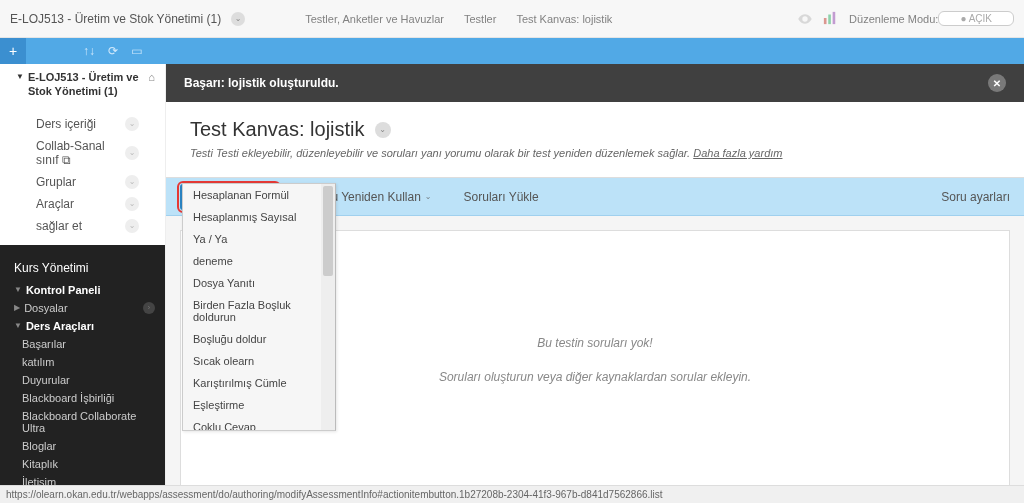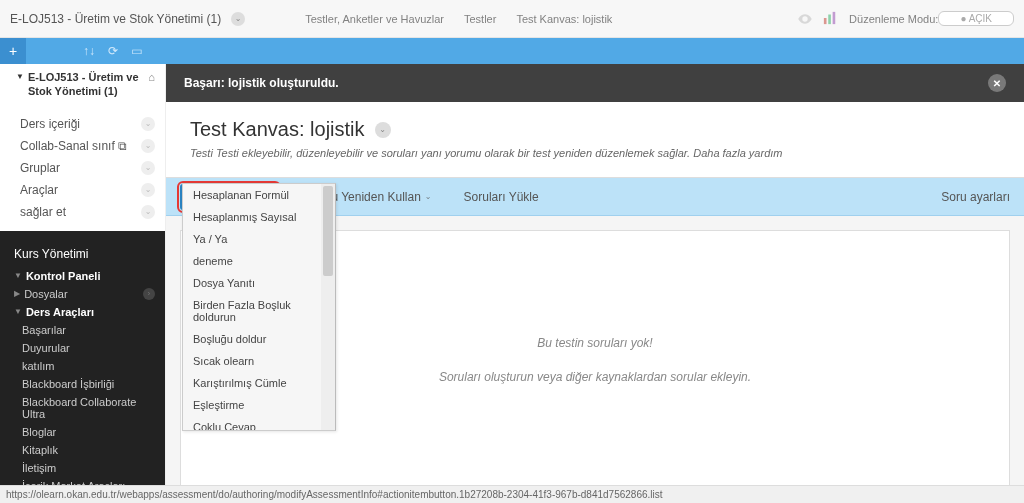--- a/index.html
+++ b/index.html
@@ -22,21 +22,21 @@
 .blue-bar .plus-btn { width: 26px; height: 26px; background: #3b8fd0; color: #fff; display: flex; align-items: center; justify-content: center; font-size: 14px; }
 .blue-bar .spacer { flex: 1; }
 .blue-bar .right-icons { display: flex; gap: 0; }
 .blue-bar .right-icons span { width: 24px; height: 26px; display: flex; align-items: center; justify-content: center; color: #cfe8fb; font-size: 12px; }
 
 
 .layout { display: flex; height: calc(100% - 64px); }
 
 
 .sidebar { width: 166px; background: #fff; border-right: 1px solid #eee; overflow-y: auto; font-size: 12px; }
-.sidebar-section { padding: 8px 0; }
+.sidebar-section { padding: 8px 16px; }
 .sb-item { display: flex; align-items: center; padding: 4px 10px 4px 20px; color: #555; cursor: pointer; }
 .sb-item .label { flex: 1; }
 .sb-item .arrow { width: 14px; height: 14px; border-radius: 50%; background: #eee; color: #bbb; font-size: 8px; display: flex; align-items: center; justify-content: center; }
 .sb-title { display: flex; align-items: flex-start; padding: 6px 10px 6px 16px; color: #333; font-weight: bold; font-size: 11px; line-height: 1.3; }
 .sb-title .tri { font-size: 8px; margin-right: 4px; margin-top: 2px; }
 .sb-title .home { margin-left: auto; color: #888; font-size: 11px; }
 
 .sidebar-dark { background: #222; color: #ccc; padding: 10px 0 40px 0; }
 .sidebar-dark .dark-title { padding: 6px 14px; font-weight: normal; color: #fff; font-size: 12px; }
 .sidebar-dark .dark-item { display: flex; align-items: center; padding: 3px 10px 3px 14px; color: #ccc; font-size: 11px; cursor: pointer; }
@@ -48,21 +48,21 @@
 
 
 .content { flex: 1; background: #f5f5f5; display: flex; flex-direction: column; overflow: hidden; }
 .success-banner { background: #404040; color: #fff; padding: 10px 18px; font-size: 12px; font-weight: bold; display: flex; align-items: center; }
 .success-banner .close { margin-left: auto; width: 18px; height: 18px; border-radius: 50%; background: rgba(255,255,255,0.3); display: flex; align-items: center; justify-content: center; font-size: 10px; cursor: pointer; }
 
 .page-header { background: #fff; padding: 16px 24px 18px; border-bottom: 1px solid #ddd; }
 .page-title { font-size: 20px; color: #333; font-weight: normal; display: flex; align-items: center; gap: 6px; }
 .page-title .chev-circle { width: 16px; height: 16px; }
 .page-desc { font-size: 11px; font-style: italic; color: #666; margin-top: 6px; }
-.page-desc .help-link { cursor: pointer; }
+.page-desc .help-link { text-decoration: underline; cursor: pointer; }
 
 .action-bar { background: #bce2f8; height: 38px; display: flex; align-items: center; padding: 0 14px; border-bottom: 1px solid #a0d0ee; position: relative; }
 .action-btn { padding: 6px 10px; font-size: 12px; color: #555; display: flex; align-items: center; gap: 4px; cursor: pointer; }
 .action-btn.primary { background: #2a83c2; color: #fff; border-radius: 3px; outline: 2px solid #e53935; outline-offset: 1px; }
 .action-btn .chev { font-size: 8px; opacity: 0.7; }
 .action-bar .right { margin-left: auto; color: #555; font-size: 12px; }
 
 .canvas-area { flex: 1; background: #fff; margin: 14px; border: 1px solid #ddd; position: relative; display: flex; align-items: center; justify-content: center; flex-direction: column; color: #888; font-size: 12px; gap: 20px; font-style: italic; }
 
 
@@ -162,24 +162,24 @@
         <span class="arrow">›</span>
       </div>
       <div class="dark-item bold">
         <span class="tri">▼</span>
           <span class="label">Ders Araçları</span>
       </div>
       <div class="dark-item sub">
           <span class="label">Başarılar</span>
         </div>
       <div class="dark-item sub">
+          <span class="label">katılım</span>
+        </div>
+      <div class="dark-item sub">
           <span class="label">Duyurular</span>
-        </div>
-      <div class="dark-item sub">
-          <span class="label">katılım</span>
         </div>
       <div class="dark-item sub">
           <span class="label">Blackboard İşbirliği</span>
         </div>
       <div class="dark-item sub">
           <span class="label">Blackboard Collaborate Ultra</span>
         </div>
       <div class="dark-item sub">
           <span class="label">Bloglar</span>
         </div>

